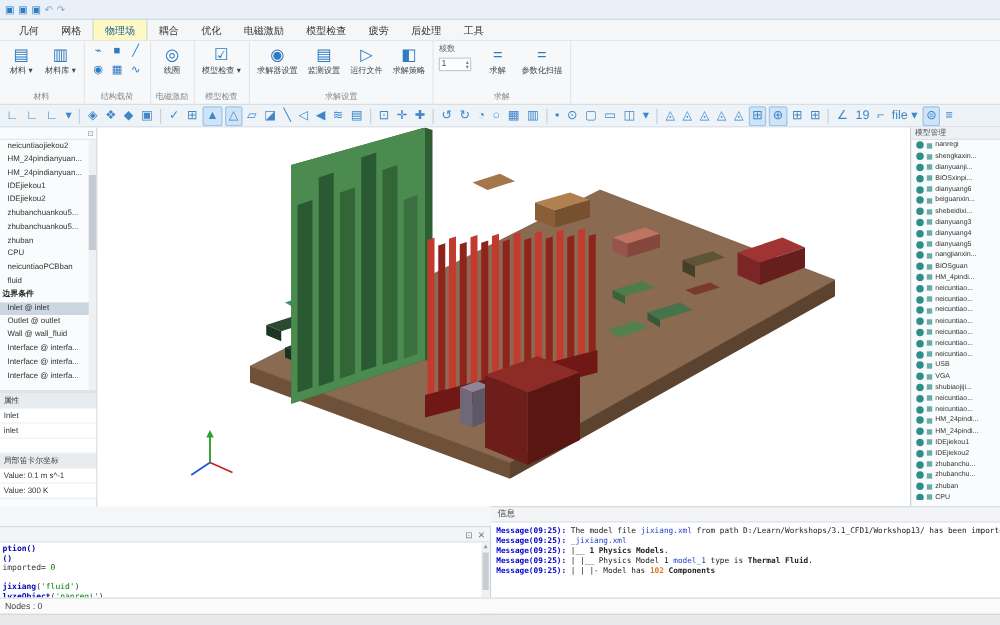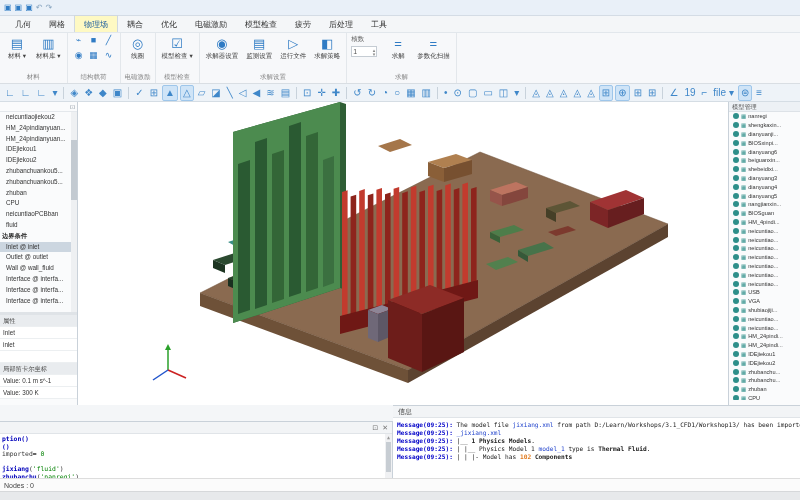--- a/index.html
+++ b/index.html
@@ -558,21 +558,21 @@
     <span>⊡</span>
     <span>✕</span>
   </div>
   <div id="console-body">
     <div id="console-lines">
         <div class="cl"><span class="k">ption()</span></div>
         <div class="cl"><span class="k">()</span></div>
         <div class="cl"><span class="p">imported= </span><span class="n">0</span></div>
         <div class="cl">&nbsp;</div>
         <div class="cl"><span class="k">jixiang</span><span class="p">(</span><span class="s">'fluid'</span><span class="p">)</span></div>
-        <div class="cl"><span class="k">zhubanchu</span><span class="p">(</span><span class="s">'nanregi'</span><span class="p">)</span></div>
+        <div class="cl"><span class="k">lyzeObject</span><span class="p">(</span><span class="s">'nanregi'</span><span class="p">)</span></div>
         <div class="cl"><span class="k">ption()</span></div>
         <div class="cl"><span class="k">()</span></div>
       </div>
     <div id="console-scroll">▲<div class="th"></div></div>
   </div>
 </div>
 
 <div id="messages" class="abs">
   <div id="messages-head">信息</div>
   <div id="messages-body">

